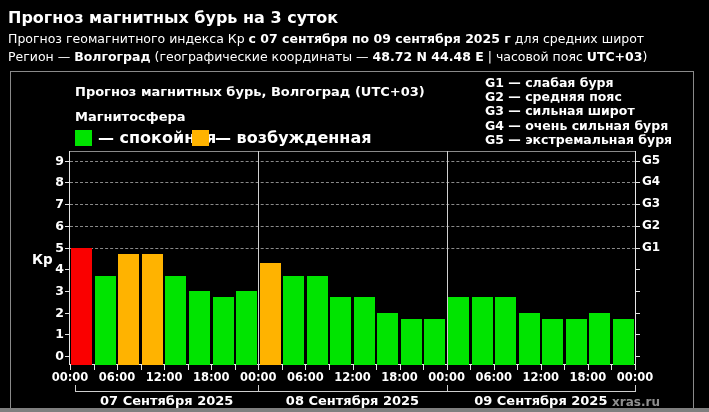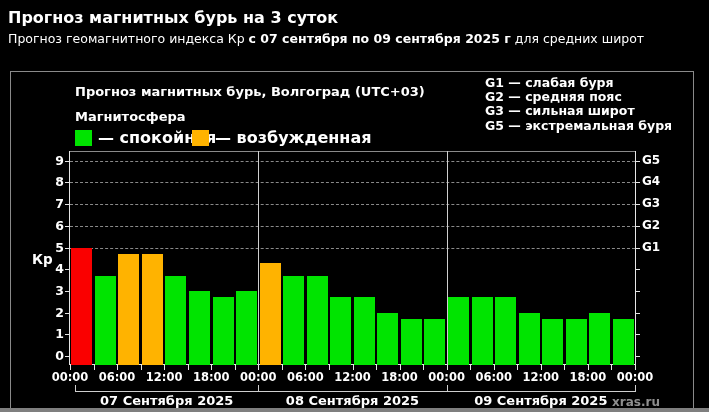--- a/index.html
+++ b/index.html
@@ -36,40 +36,42 @@
 </style>
 </head>
 <body>
 
 <div id="app">
 
   <div class="abs" id="page-title">Прогноз магнитных бурь на 3 суток</div>
 
   <div class="abs" id="subtitle"><span>Прогноз геомагнитного индекса Кр </span><span class="b">с 07 сентября по 09 сентября 2025 г</span><span> для средних широт</span></div>
 
+  <div class="abs" id="region-line"><span>Регион — </span><span class="b">Волгоград</span><span> (географические координаты — </span><span class="b">48.72 N 44.48 E</span><span> | часовой пояс </span><span class="b">UTC+03</span><span>)</span></div>
 
   <div class="abs" id="panel"></div>
 
   <div class="abs" id="chart-title">Прогноз магнитных бурь, Волгоград (UTC+03)</div>
 
   <div class="abs" id="legend-title">Магнитосфера</div>
 
   <div class="abs leg-item" style="left:75px;">
     <span class="swatch" style="background: rgb(0, 228, 0);"></span>
     <span>— спокойная</span>
   </div>
   <div class="abs leg-item" style="left:192px;">
     <span class="swatch" style="background: rgb(255, 179, 0);"></span>
     <span>— возбужденная</span>
   </div>
 
   <div class="abs" id="g-legend">
     <div>G1 — слабая буря</div>
     <div>G2 — средняя пояс</div>
     <div>G3 — сильная широт</div>
+    <div>G4 — очень сильная буря</div>
     <div>G5 — экстремальная буря</div>
   </div>
 
   <div class="abs" id="kp-label">Кр</div>
 
   <div class="abs" id="plot">
     <div id="plot-top"></div>
     <div class="axisline" style="left:-1px;top:0;width:1px;height:214px;"></div>
     <div class="axisline" style="left:565px;top:0;width:1px;height:214px;"></div>
     <div class="axisline" style="left:-1px;top:213px;width:567px;height:1px;"></div>

